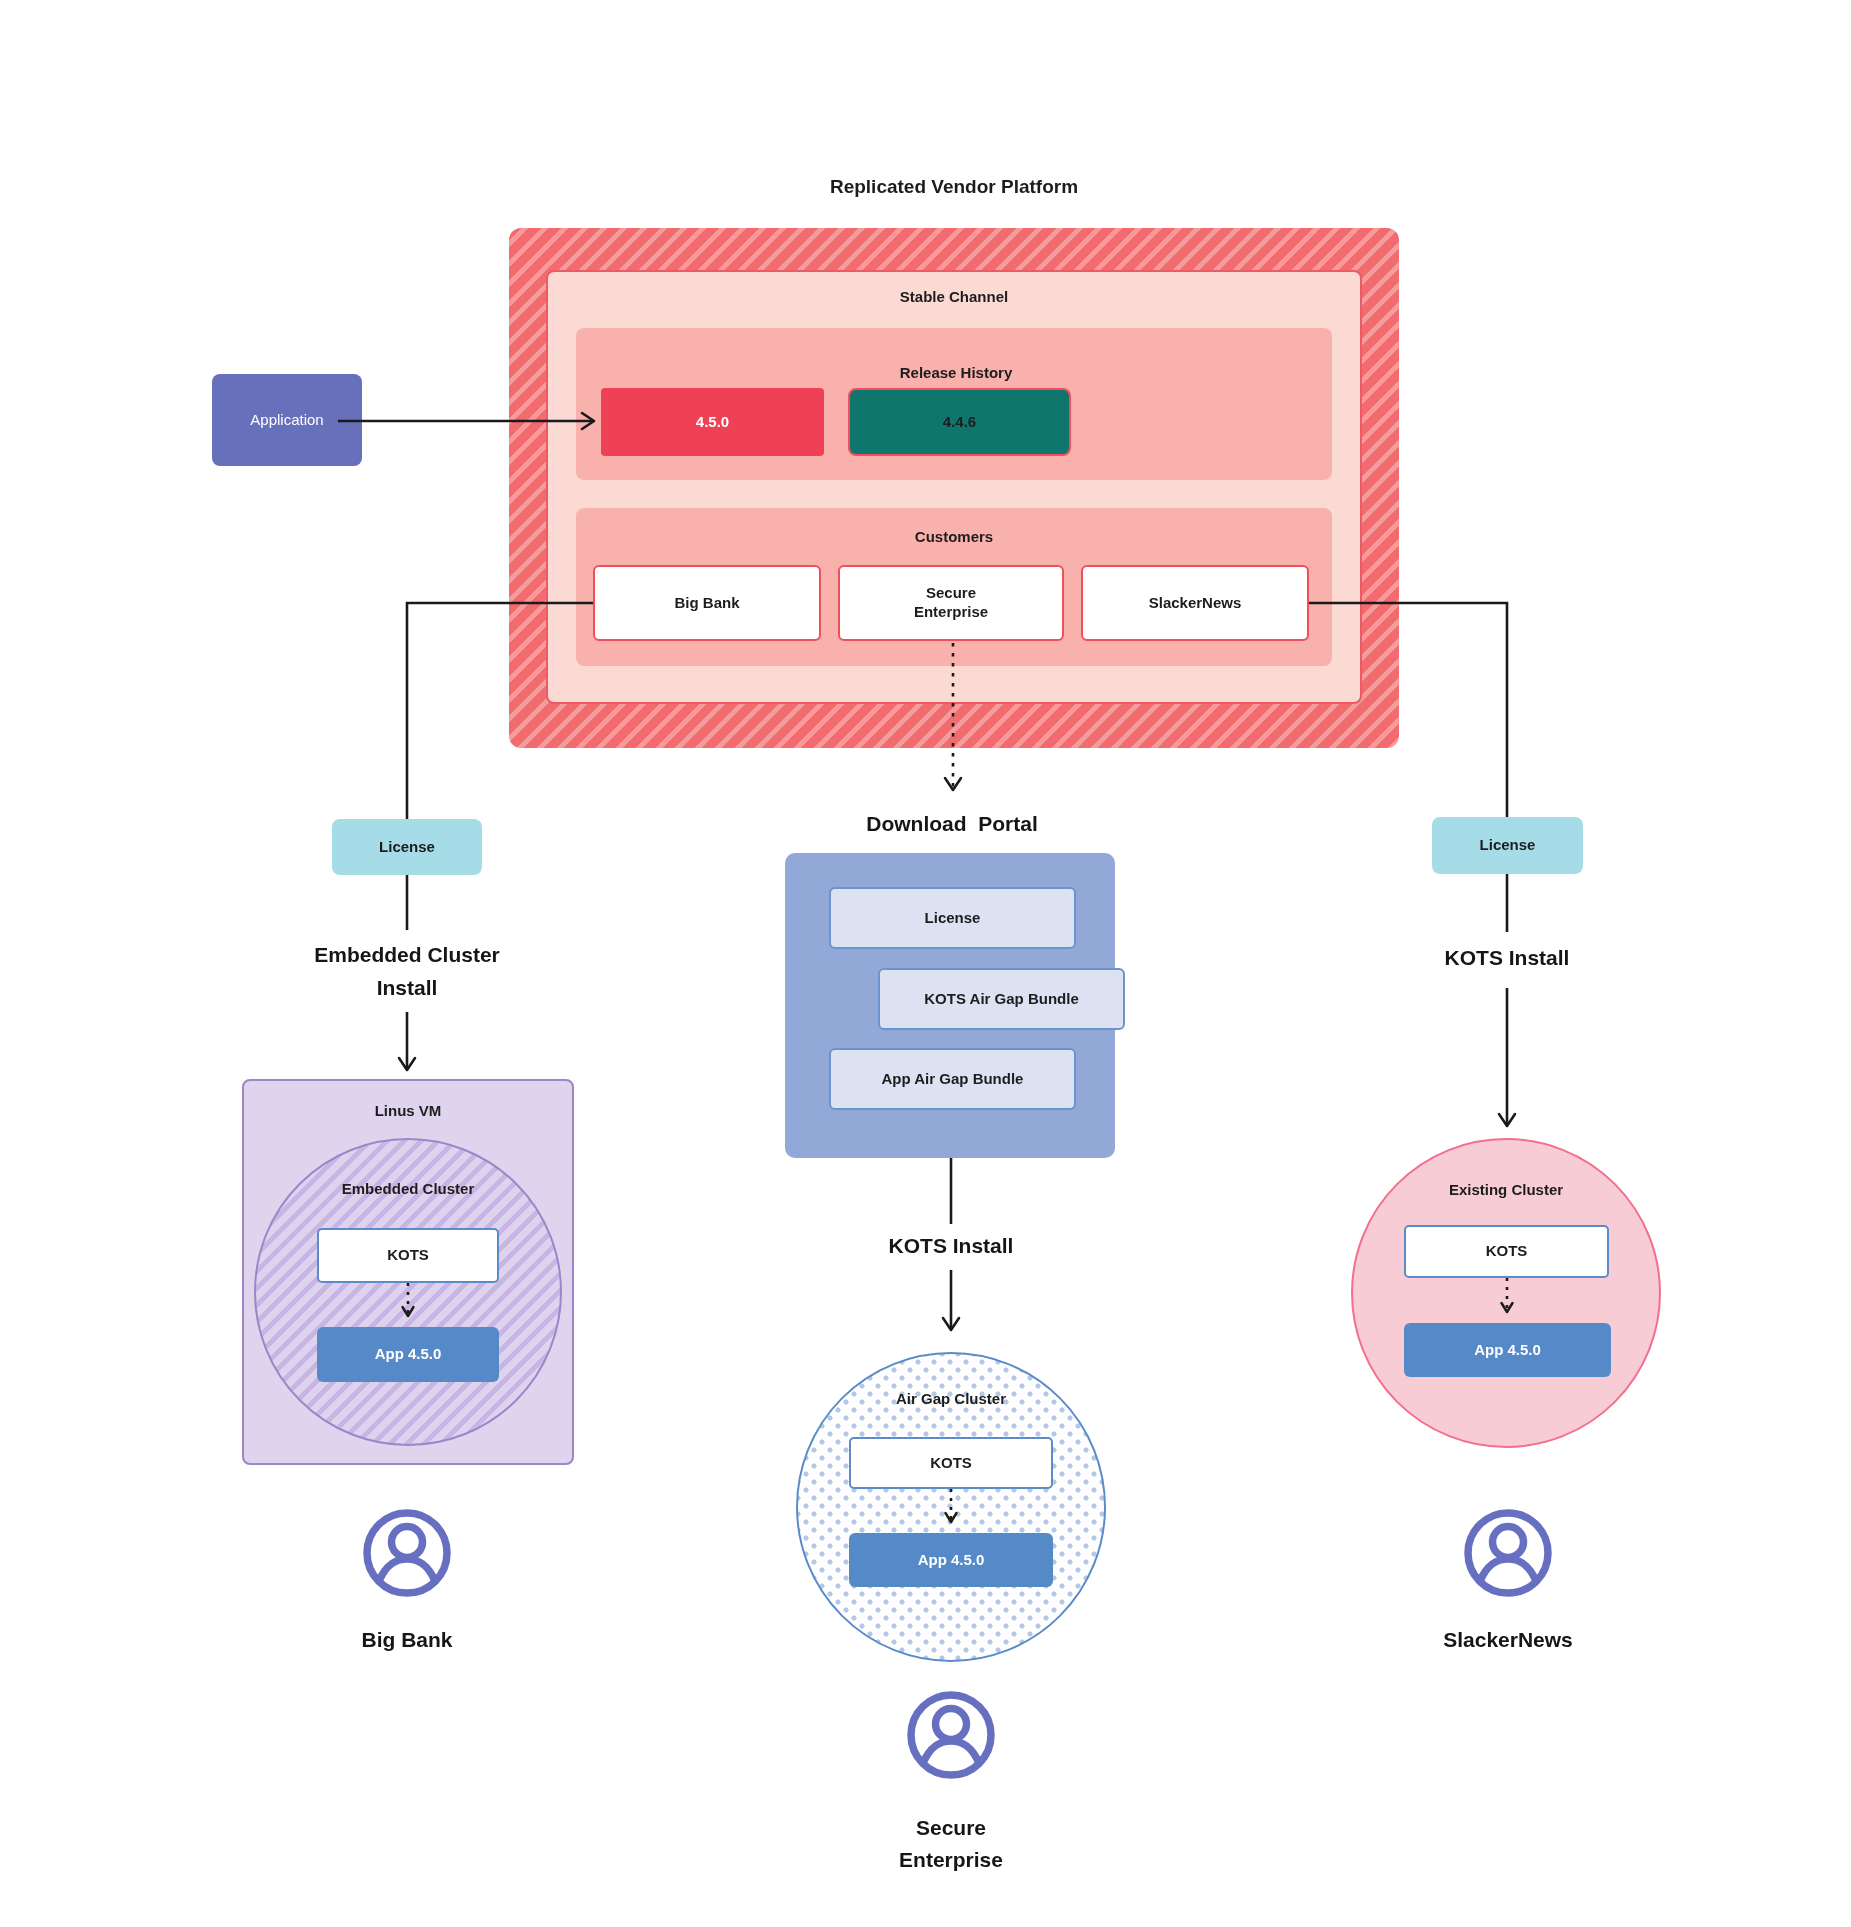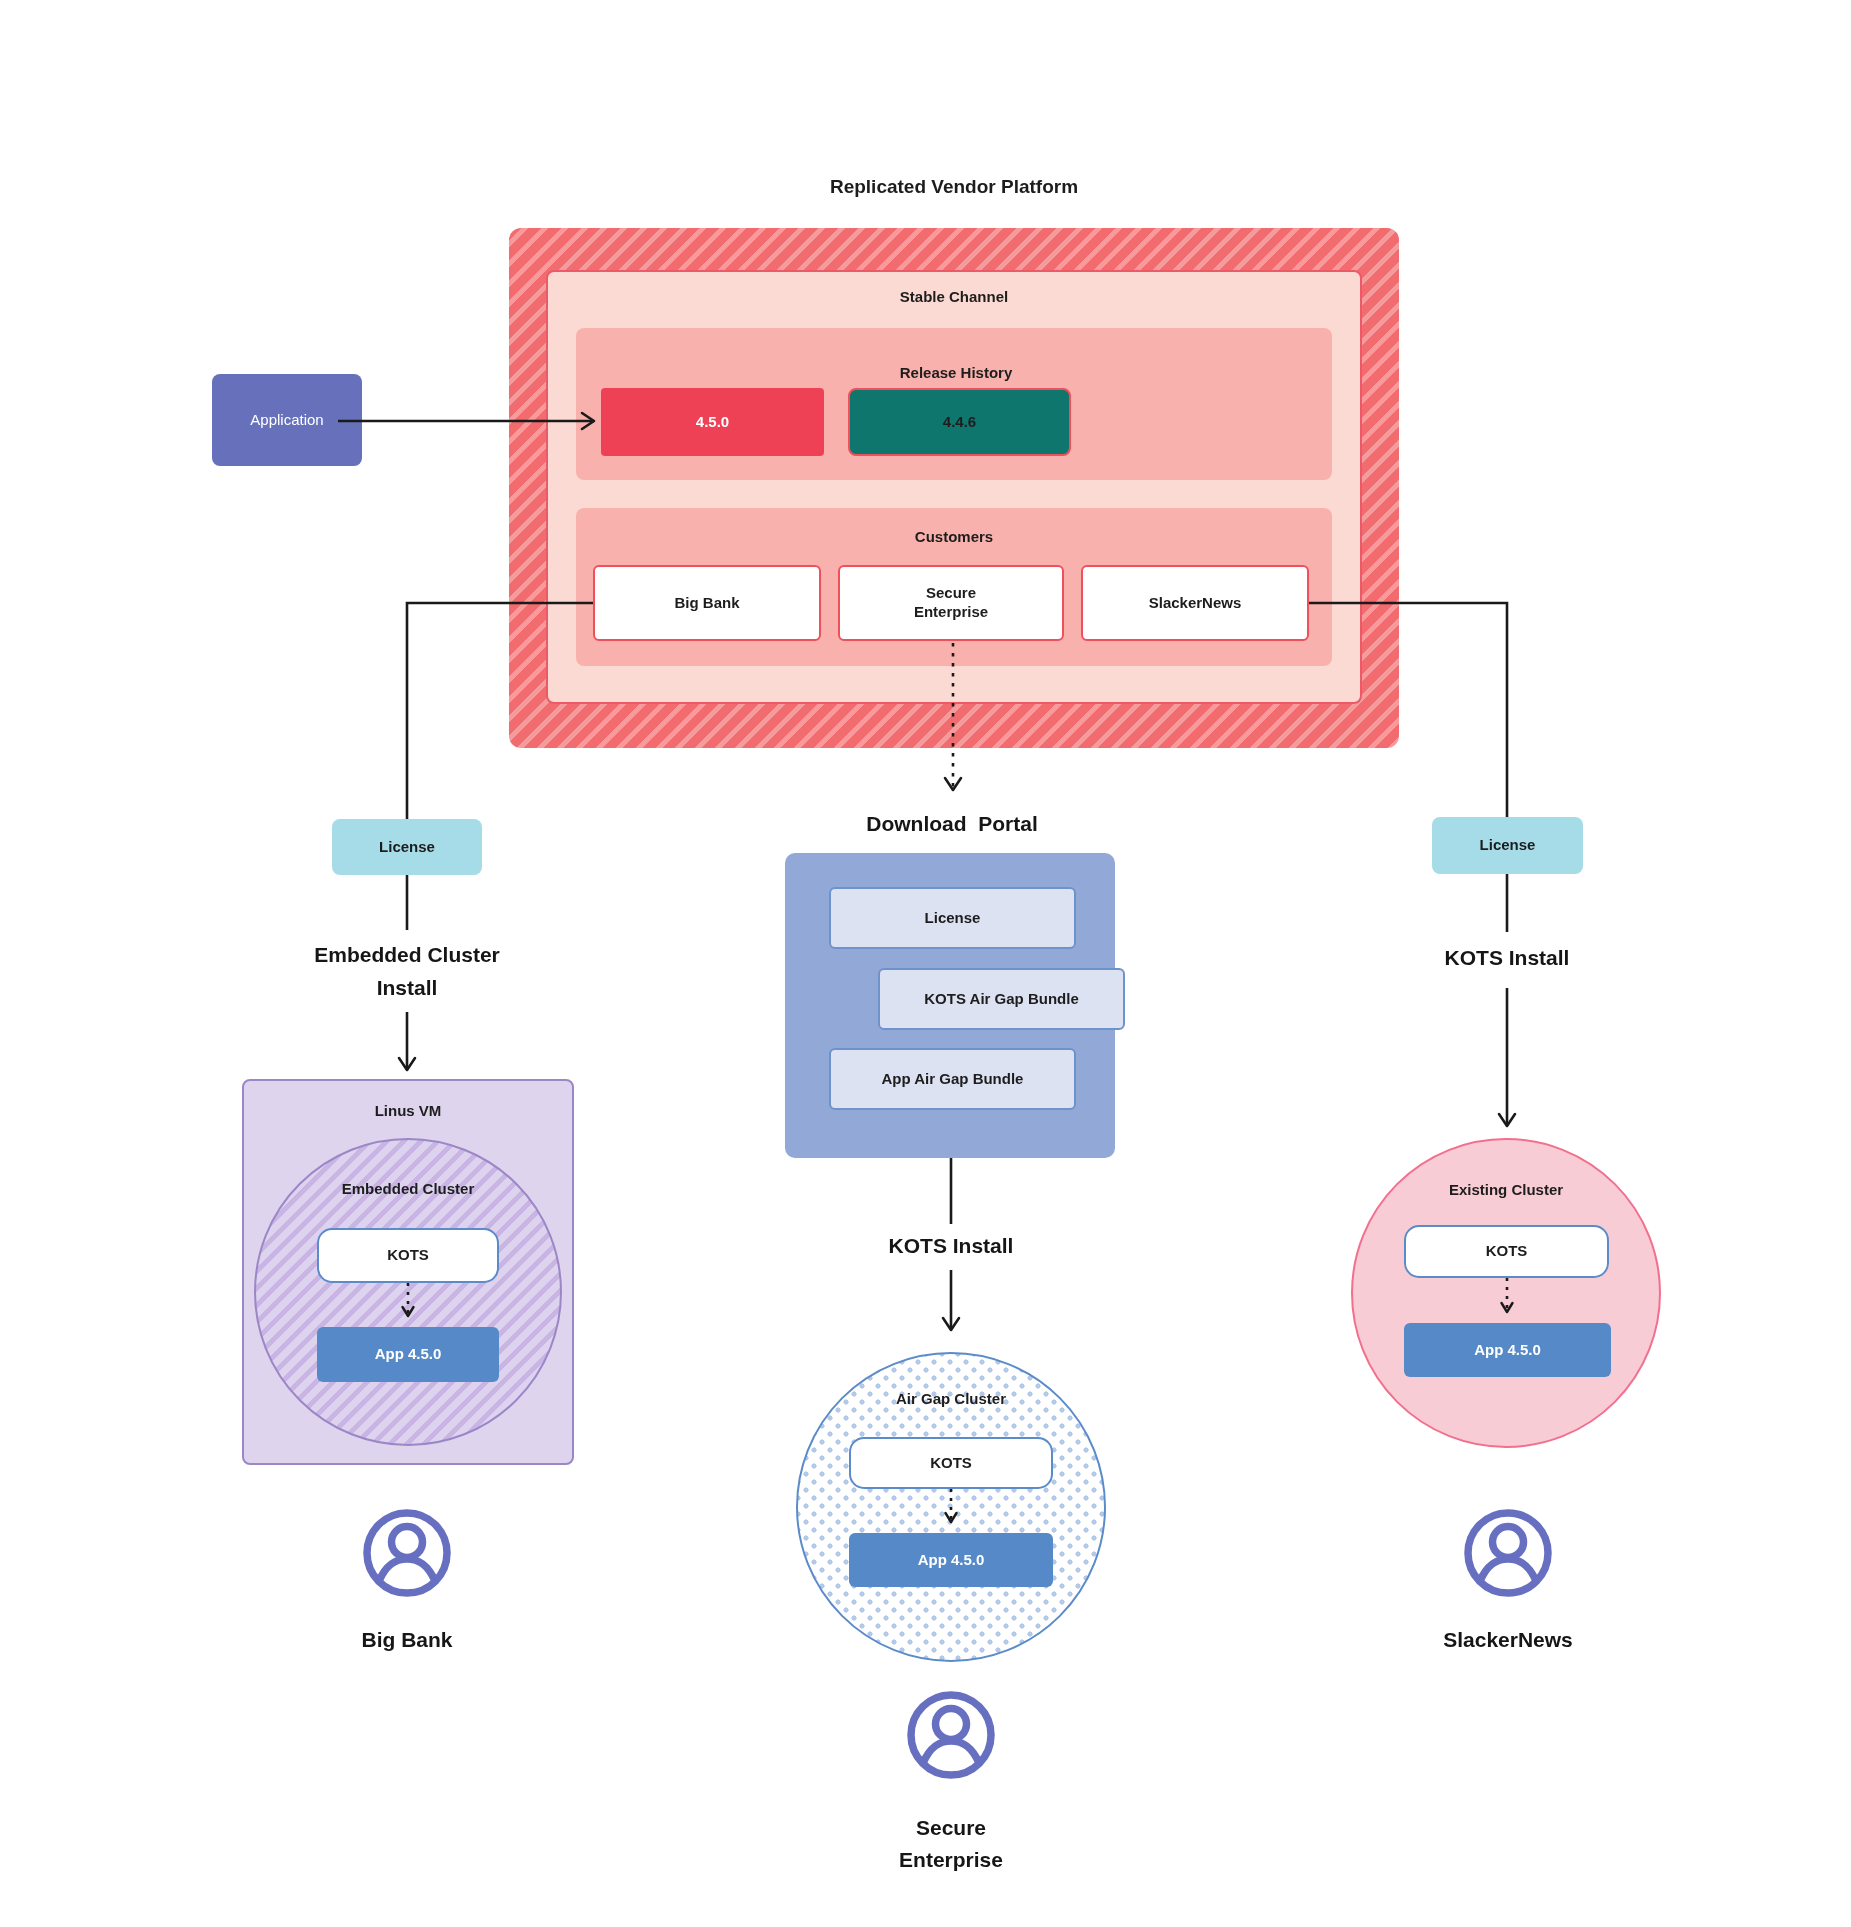--- a/index.html
+++ b/index.html
@@ -19,21 +19,21 @@
   .cust{background:#ffffff;border:2px solid #f04f5c;border-radius:6px;}
   .appnode{background:#6770bb;color:#ffffff;border-radius:8px;font-weight:500;margin-left:24px;}
   .license{background:#a6dce7;border-radius:8px;}
   .portal{background:#92a9d8;border-radius:10px;}
   .portal-item{background:#dde2f2;border:2px solid #6d93cc;border-radius:6px;}
   .vmbox{background:#ded4ed;border:2px solid #9b86c7;border-radius:8px;}
   .circ{position:absolute;box-sizing:border-box;border-radius:50%;}
   .hatch-purple{background:repeating-linear-gradient(135deg,#ddd3ef 0 7px,#c8b5e3 7px 12px);border:2px solid #9b86c7;}
   .dotted-blue{background-color:#ffffff;background-image:radial-gradient(#b3c9ea 2.3px,transparent 2.9px),radial-gradient(#b3c9ea 2.3px,transparent 2.9px);background-size:16px 16px;background-position:0 0,8px 8px;border:2px solid #5b8bc9;}
   .pinkcirc{background:#f8ccd5;border:2px solid #f26f8e;}
-  .kots{background:#ffffff;border:2px solid #5b8bc9;border-radius:15px;}
+  .kots{background:#ffffff;border:2px solid #5b8bc9;border-radius:5px;}
   .appblue{background:#5689c8;color:#ffffff;border-radius:6px;}
   .usericon{position:absolute;}
   #connectors{position:absolute;left:0;top:0;pointer-events:none;}
 </style>
 </head>
 <body>
 
 <div id="canvas">
 
   <div class="lbl" style="left:509px;top:176px;width:890px;font-size:19px;">Replicated Vendor Platform</div>

